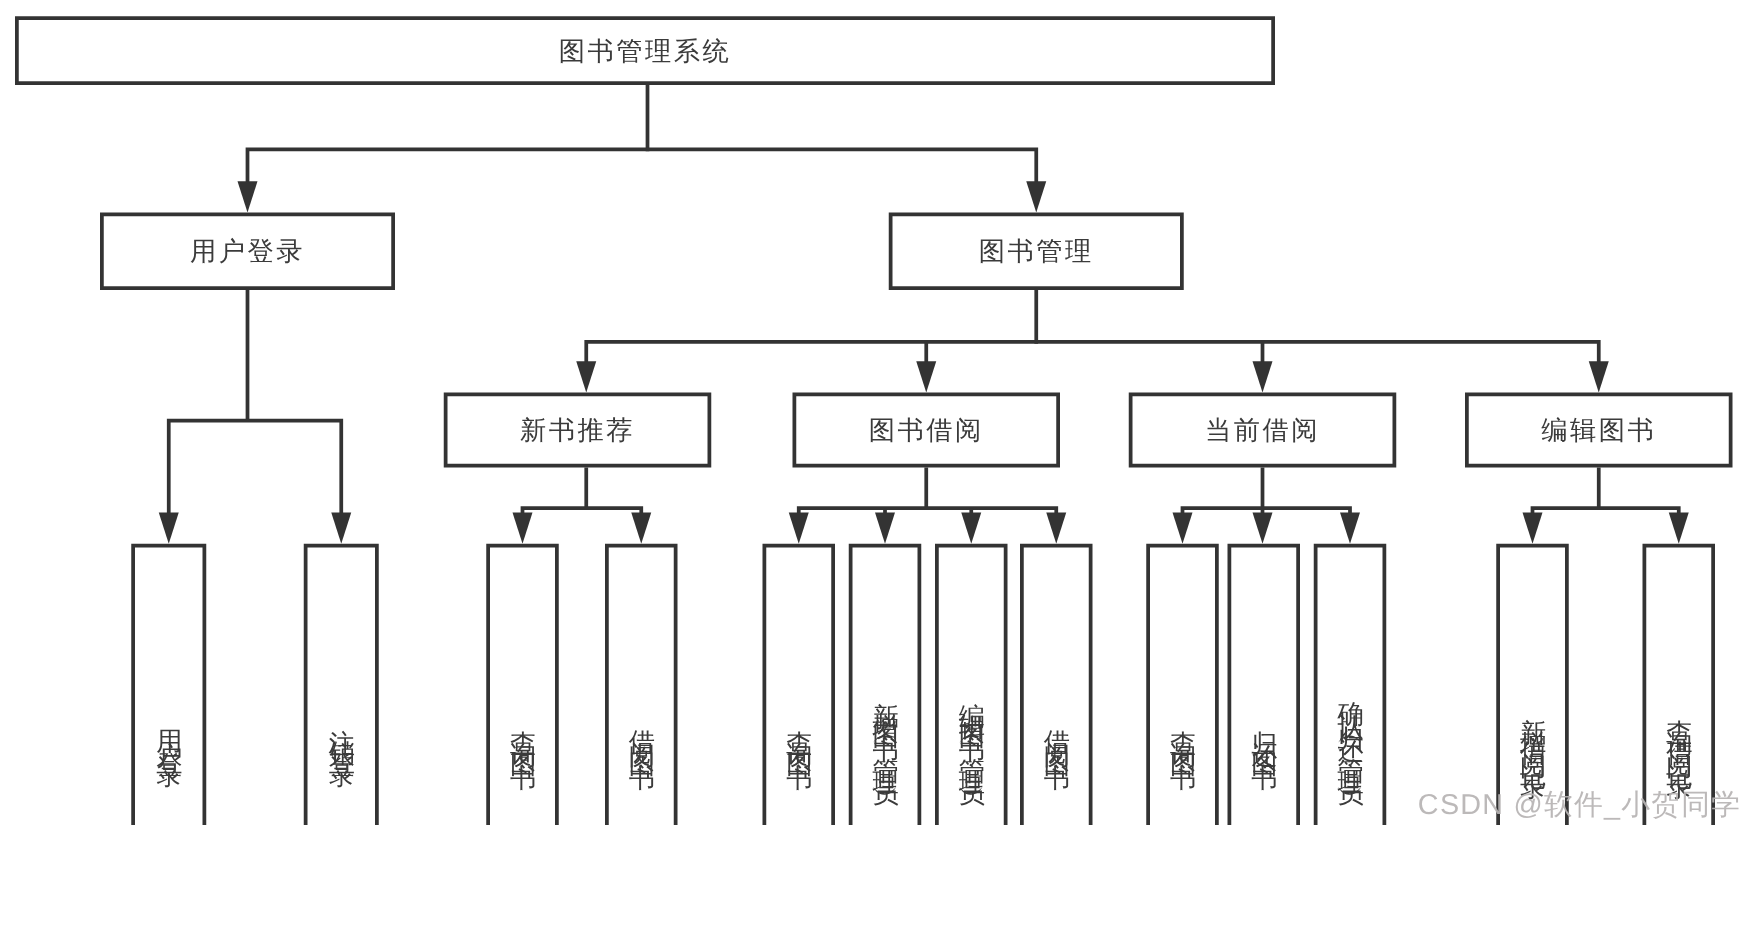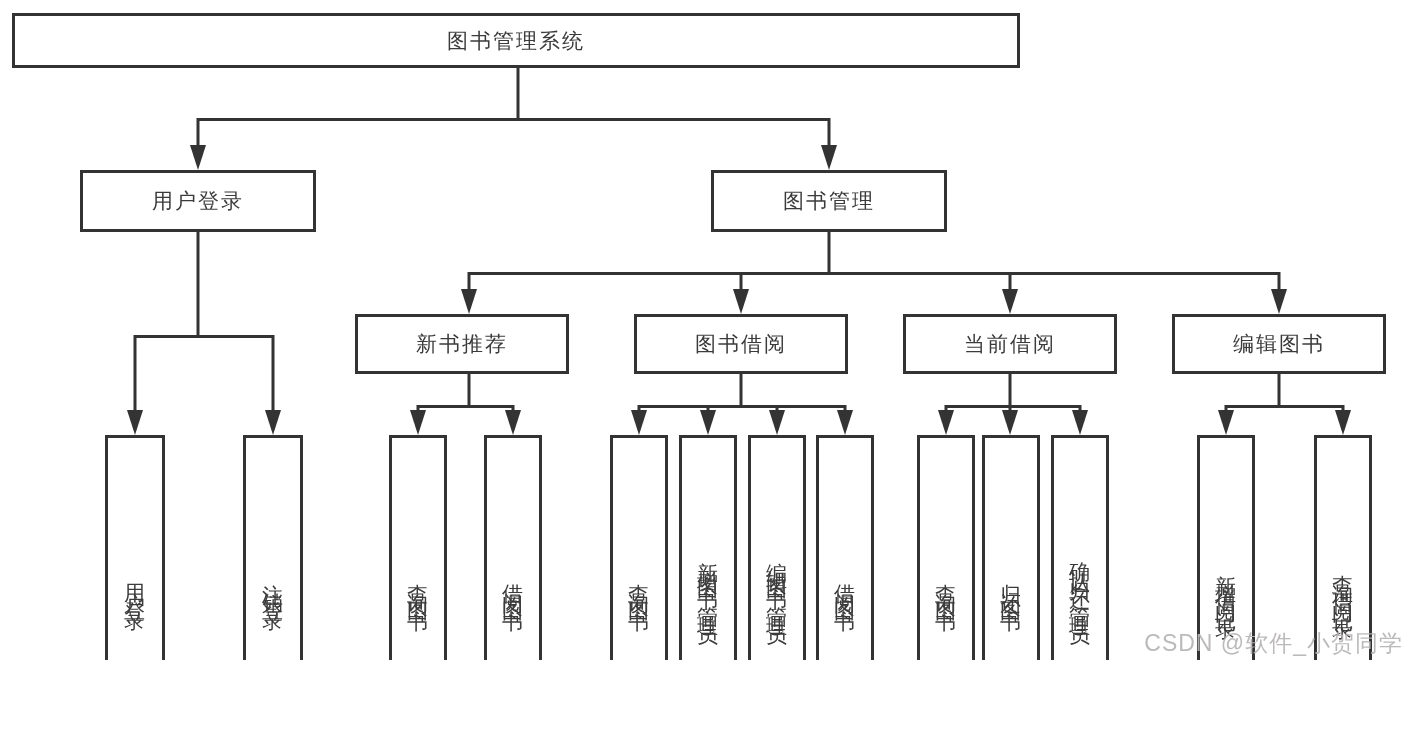--- a/index.html
+++ b/index.html
@@ -41,21 +41,21 @@
   .node.v span {
     writing-mode: vertical-rl;
     text-orientation: mixed;
     font-size: 21px;
     letter-spacing: 9px;
     line-height: 1;
     white-space: nowrap;
   }
   .watermark {
     position: absolute;
-    right: 2px;
+    right: 12px;
     bottom: 1px;
     font-size: 23px;
     color: rgba(182, 179, 179, 0.92);
     letter-spacing: 1px;
     z-index: 5;
     white-space: nowrap;
   }
 </style>
 </head>
 <body>

